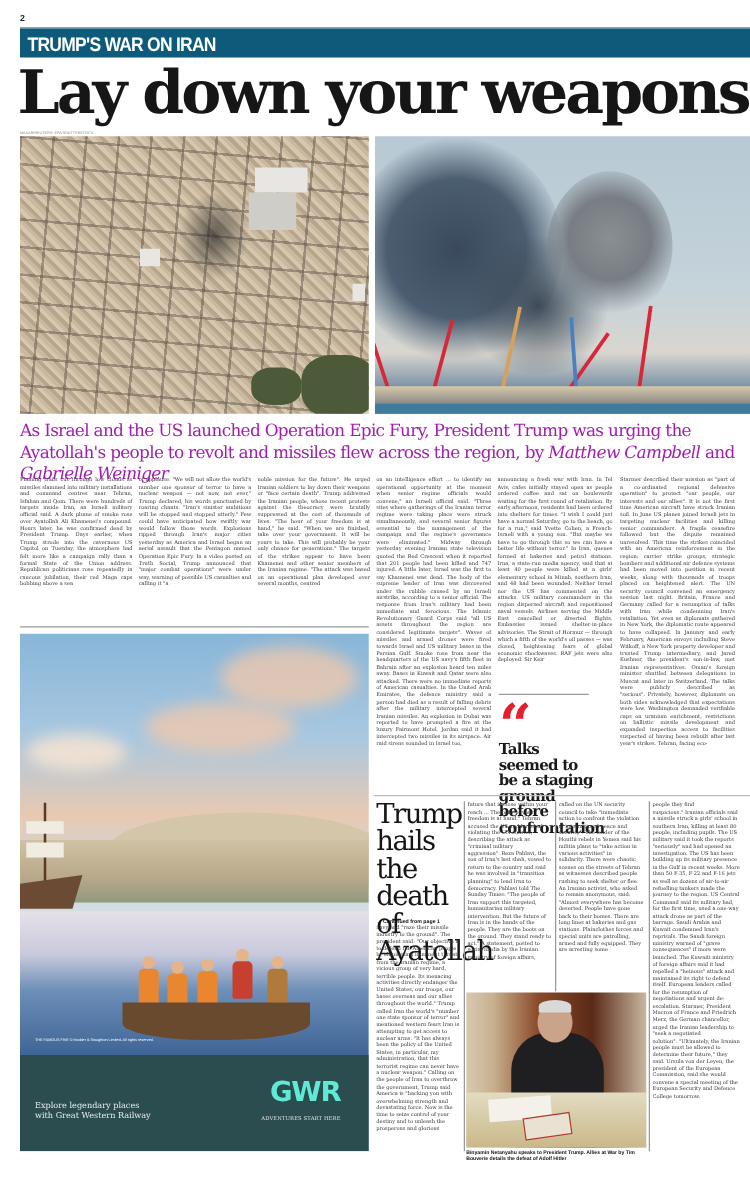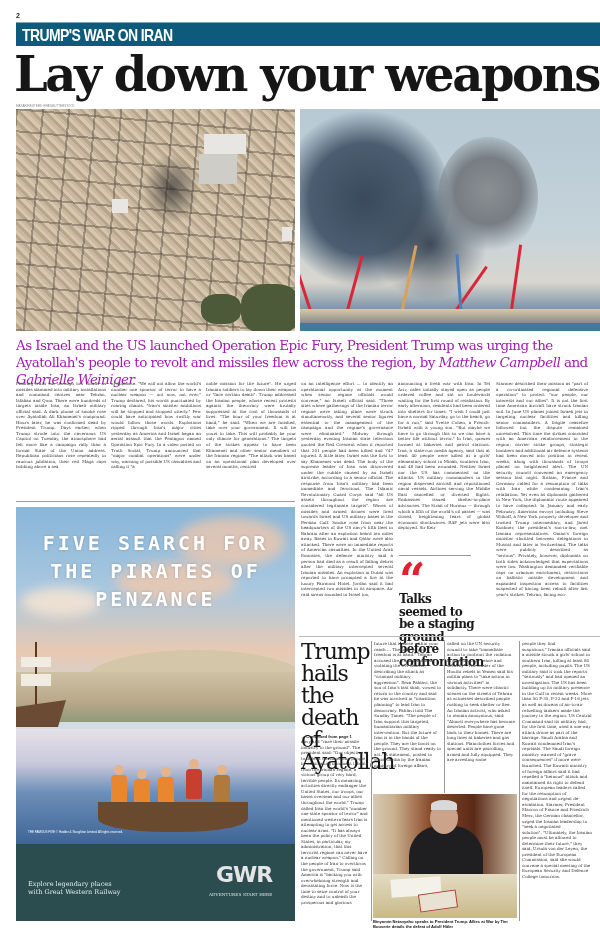--- a/index.html
+++ b/index.html
@@ -37,21 +37,21 @@
   .town{position:absolute;left:0;top:165px;width:279px;height:50px;background:linear-gradient(180deg,#cfc2a4,#b9a88a 60%,#8f9a7b);}
   .hill{position:absolute;left:70px;top:143px;width:220px;height:60px;border-radius:50% 50% 0 0;background:#d4c6a8;}
   .ship{position:absolute;left:0;top:135px;width:55px;height:90px;}
   .sea{position:absolute;left:0;top:222px;width:279px;height:115px;background:linear-gradient(180deg,#e5e1e8 0%,#c9c9dc 30%,#6d8fb8 55%,#3e6596 100%);}
   .boat{position:absolute;left:82px;top:295px;width:150px;height:30px;background:#6a4a2e;border-radius:0 0 45% 45%;}
   .kid{position:absolute;width:16px;height:30px;background:#e8872f;border-radius:4px 4px 2px 2px;}
   .kid::before{content:"";position:absolute;left:3px;top:-10px;width:10px;height:10px;border-radius:50%;background:#e6b48a;}
   .ad-copyright{position:absolute;left:12px;top:323px;font:3px "Liberation Sans",sans-serif;color:#fff;}
   .ad-footer{position:absolute;left:0;top:337px;width:288px;height:77px;background:#2b4d4f;}
   .ad-tagline{position:absolute;left:12px;top:36px;color:#e4ece9;font:6.5px "DejaVu Serif",serif;line-height:8px;}
-  .gwr-logo{position:absolute;left:200px;top:18px;color:#e5e5e5;font:bold 22px "DejaVu Sans",sans-serif;letter-spacing:-1px;}
+  .gwr-logo{position:absolute;left:200px;top:18px;color:#5eead4;font:bold 22px "DejaVu Sans",sans-serif;letter-spacing:-1px;}
   .gwr-sub{position:absolute;left:193px;top:48px;color:#dfe7e4;font:4.2px "DejaVu Serif",serif;letter-spacing:.1px;}
   .rule{position:absolute;background:#999;}
   .pullquote-marks{position:absolute;left:399px;top:560px;color:#e4202e;font:bold 46px "DejaVu Serif",serif;line-height:40px;}
   .pullquote{position:absolute;left:399px;top:593px;width:78px;font:bold 12px "DejaVu Serif",serif;line-height:12.5px;letter-spacing:-0.6px;color:#1a1a1a;}
   .sub-headline{position:absolute;left:301px;top:641px;width:72px;font:22px "DejaVu Serif",serif;line-height:22px;letter-spacing:-1.2px;color:#151515;}
   .continued{font:bold 4.2px "Liberation Sans",sans-serif;color:#111;}
   .photo-net{position:absolute;left:373px;top:794px;width:144px;height:124px;overflow:hidden;background:linear-gradient(90deg,#d9c9b2 0%,#c8b08e 15%,#8a4a2a 40%,#5a2a18 70%,#c9b7a0 100%);}
   .net-desk{position:absolute;left:0;top:80px;width:144px;height:44px;background:linear-gradient(180deg,#e3dcc2,#c9b889);}
   .net-body{position:absolute;left:36px;top:32px;width:74px;height:64px;border-radius:30px 30px 6px 6px;background:#1f1f22;}
   .net-head{position:absolute;left:57px;top:8px;width:28px;height:32px;border-radius:50%;background:#caa38a;}
@@ -104,21 +104,20 @@
 
 <div class="rule" style="left:16px;top:501px;width:279px;height:1px;"></div>
 <div class="rule" style="left:399px;top:555px;width:72px;height:1px;"></div>
 <div class="pullquote-marks">“</div>
 <div class="pullquote">Talks seemed to be a staging ground before confrontation</div>
 
 <div class="ad">
   <div class="cloud" style="left:160px;top:10px;width:110px;height:50px;"></div>
   <div class="cloud" style="left:100px;top:55px;width:120px;height:40px;"></div>
   <div class="cloud" style="left:5px;top:80px;width:80px;height:30px;background:rgba(250,230,210,.8);"></div>
-  <div class="ad-title">FIVE SEARCH FOR THE PIRATES OF PENZANCE</div>
   <div class="hill"></div>
   <div class="town"></div>
   <svg class="ship" viewBox="0 0 55 90">
     <line x1="20" y1="0" x2="20" y2="70" stroke="#5a3b22" stroke-width="2"></line>
     <rect x="5" y="15" width="30" height="10" fill="#f1ece2"></rect>
     <rect x="5" y="32" width="30" height="12" fill="#f1ece2"></rect>
     <path d="M0 65 L50 58 L42 85 L0 85 Z" fill="#6b4b33"></path>
   </svg>
   <div class="sea"></div>
   <div class="kid" style="left:95px;top:268px;"></div>

